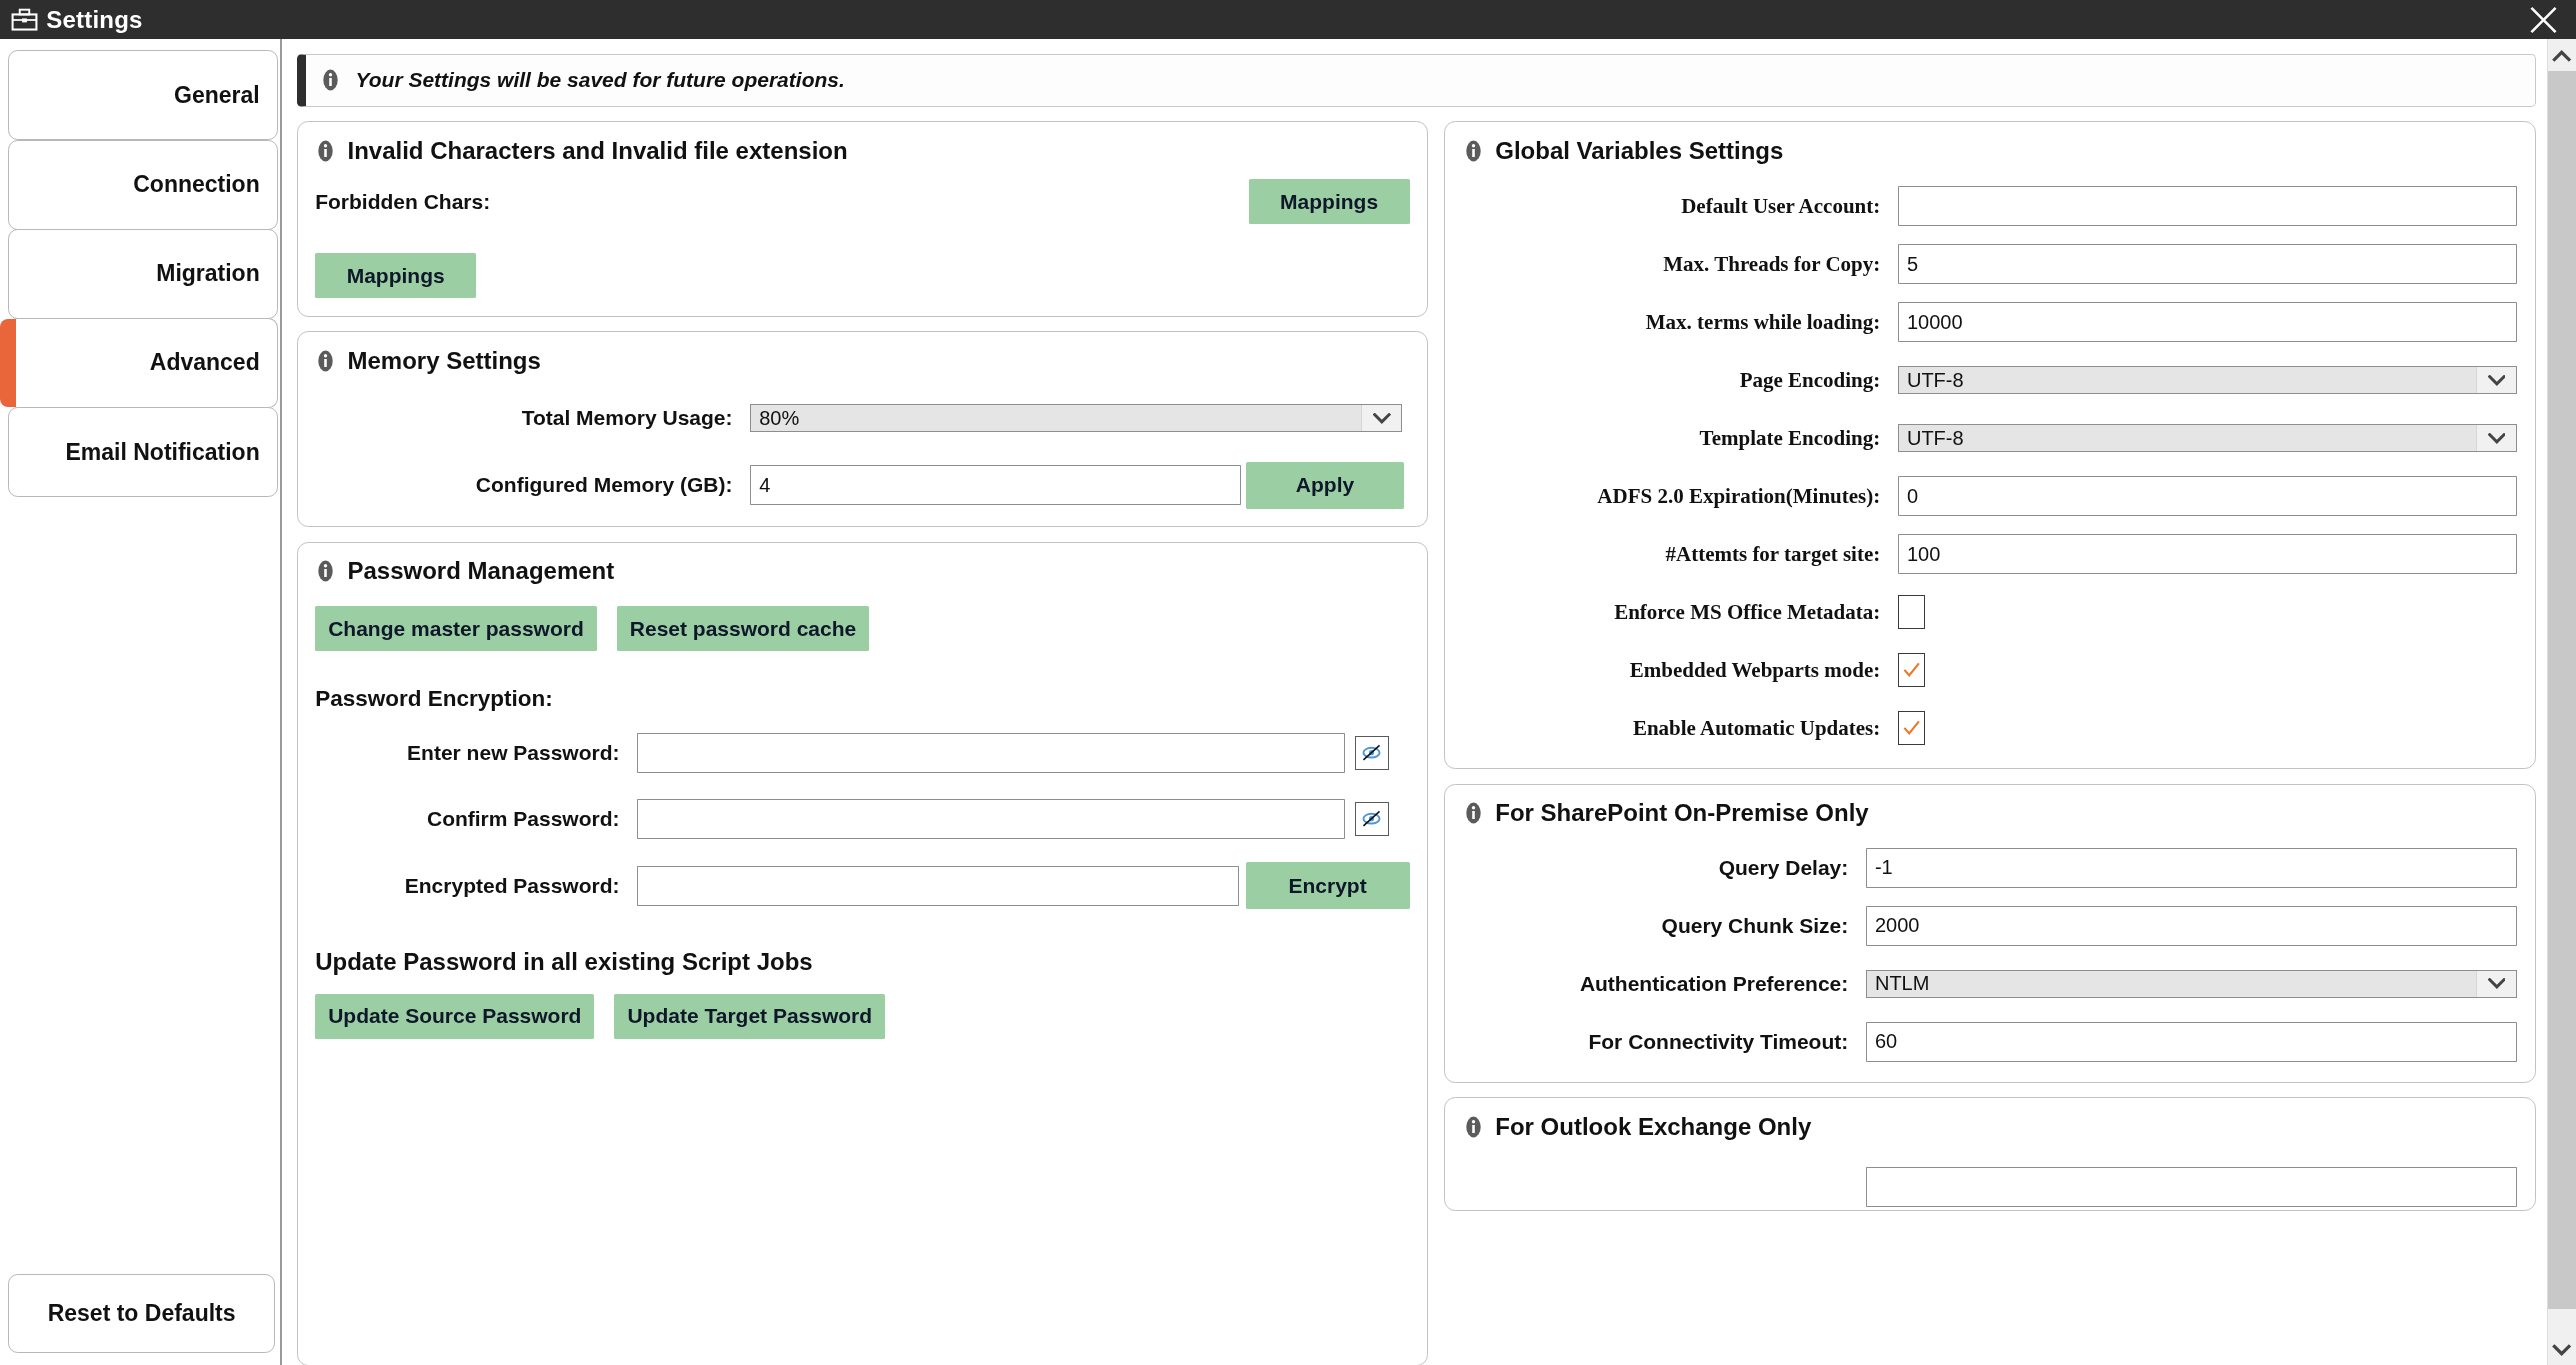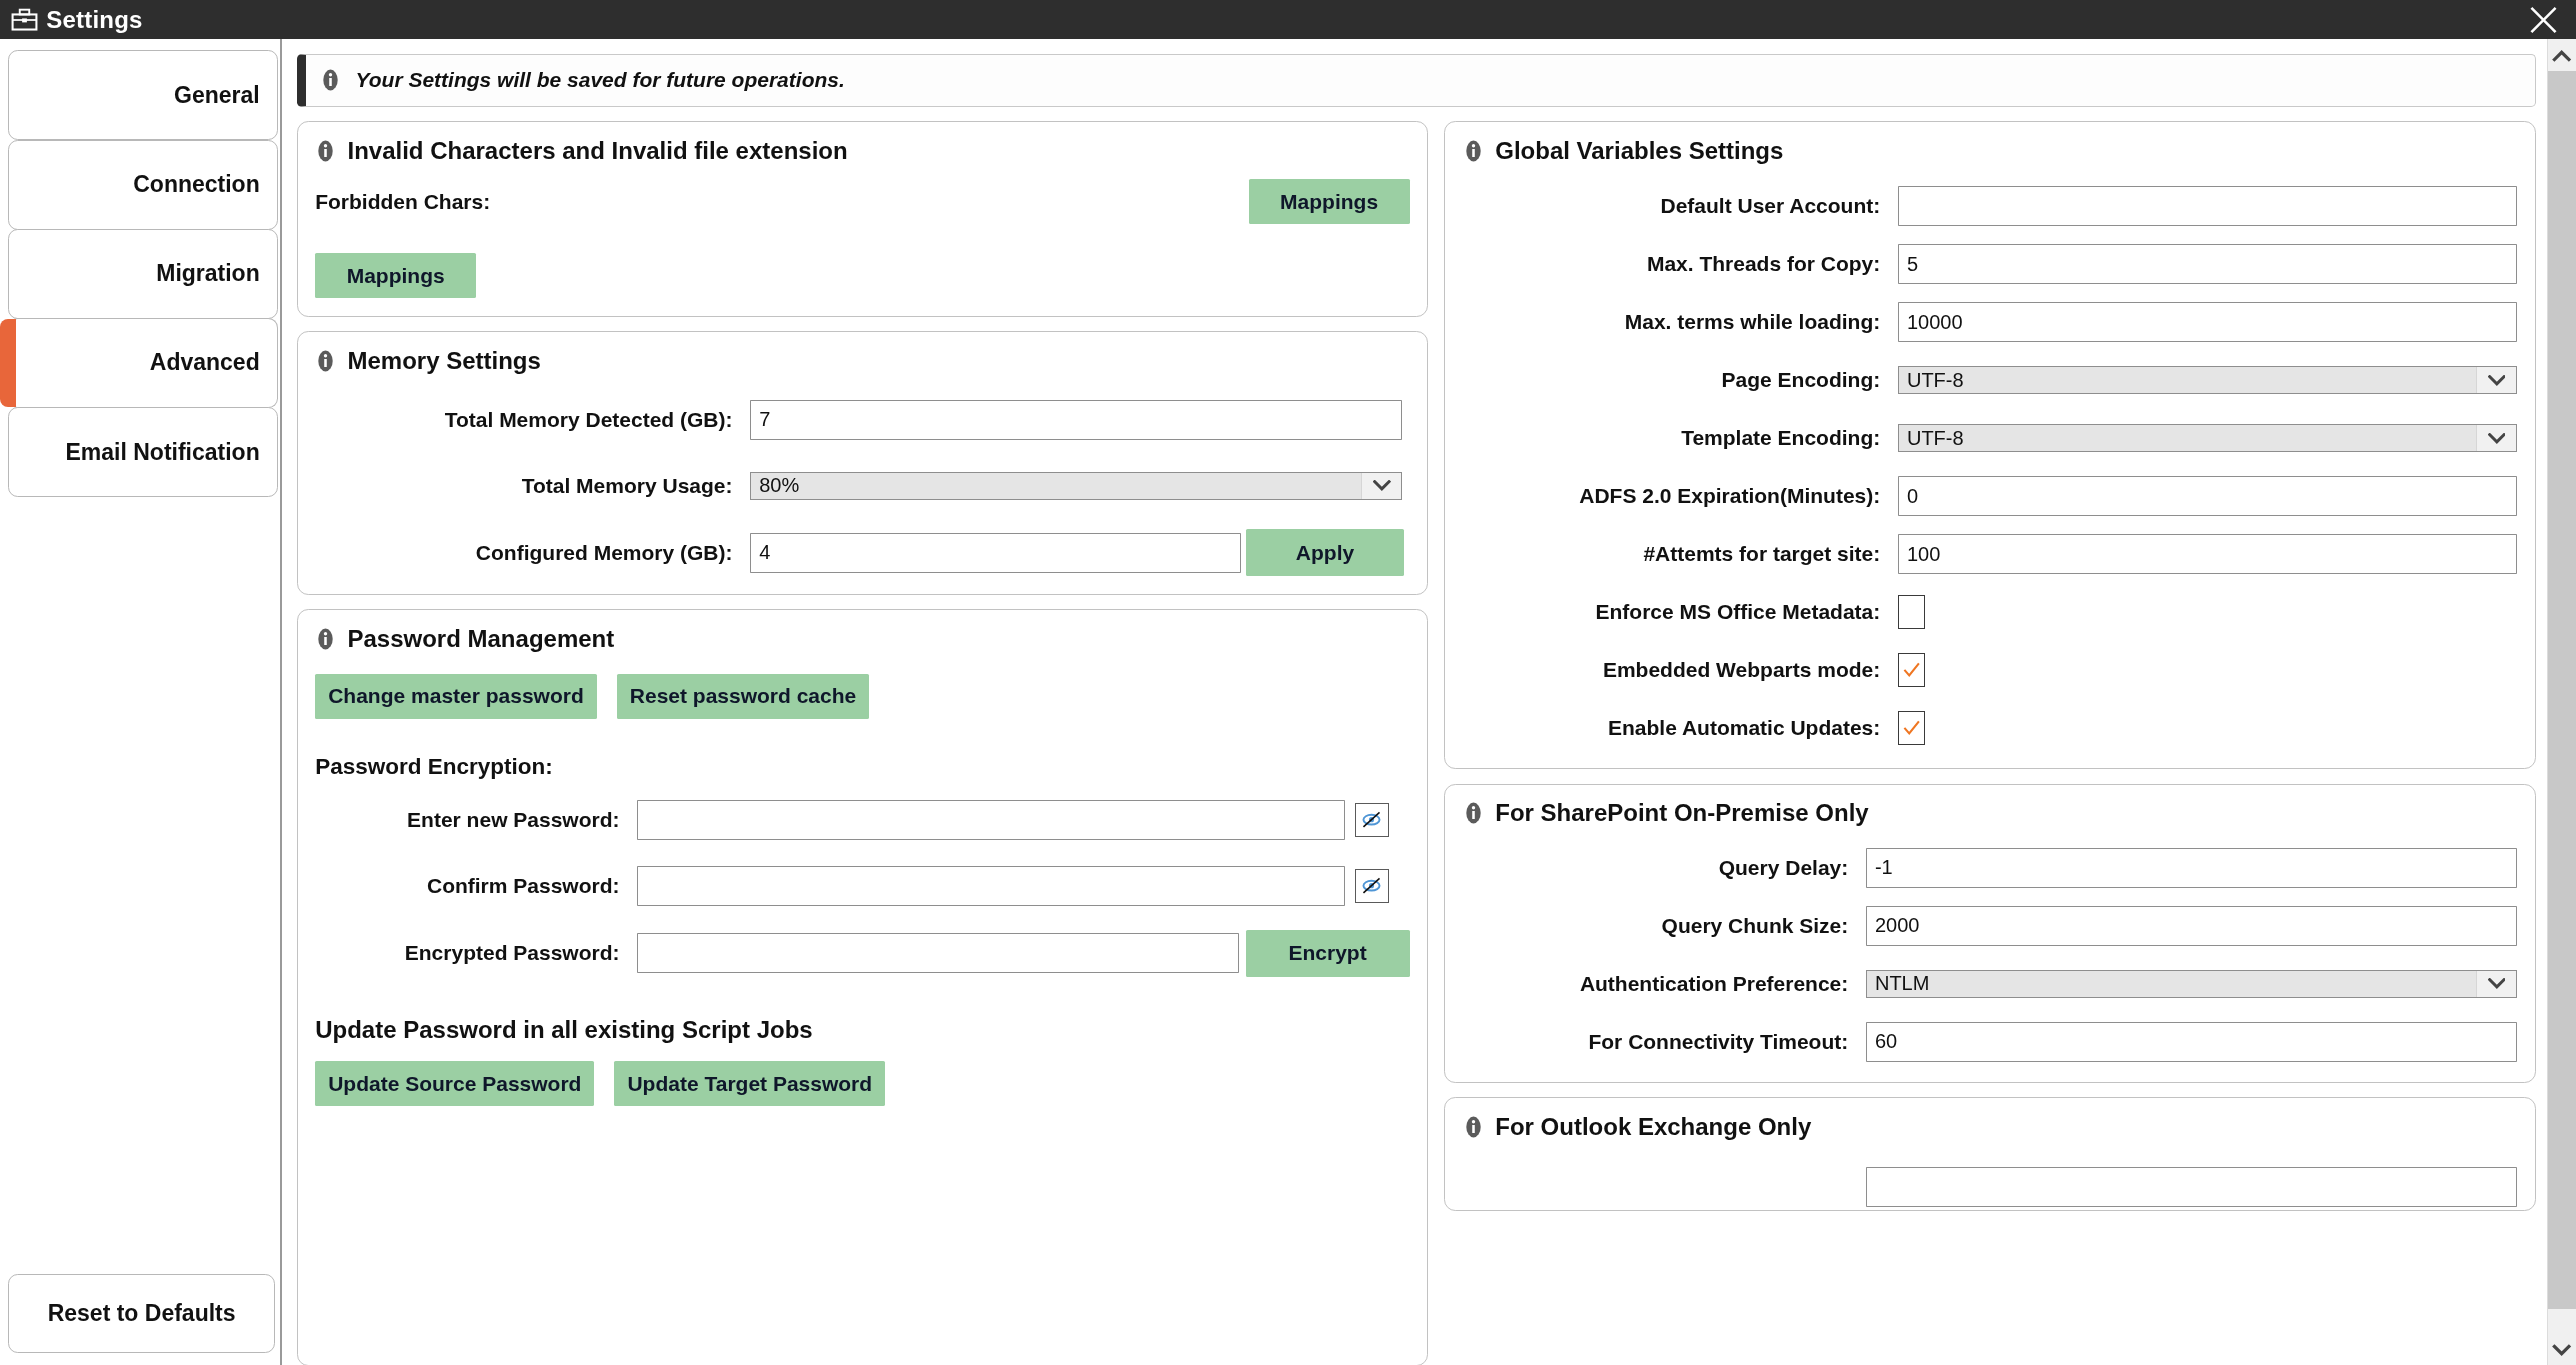--- a/index.html
+++ b/index.html
@@ -121,21 +121,21 @@
     display: flex; align-items: center;
     min-height: 45px;
   }
   .row + .row { margin-top: 13px; }
   .lbl {
     font-size: 21px; font-weight: bold; color: #111111;
     text-align: right; flex: 0 0 auto; padding-right: 17.7px;
     white-space: nowrap;
   }
   .lbl-l { width: 435px; }
-  .lbl-r { width: 435px; }
+  .lbl-r { width: 435px; font-family: Liberation Serif, serif; }
 
   input.txt, .fake-input {
     height: 40px; border: 0.8px solid #8e8e8e; background: #ffffff;
     font-family: "Liberation Sans", sans-serif;
     font-size: 20px; color: #111111; padding: 0 8px;
     outline: none; border-radius: 0.8px;
   }
   .select {
     height: 28px; border: 0.8px solid #8e8e8e; background: #e5e5e5;
     display: flex; align-items: center; position: relative;
@@ -275,24 +275,20 @@
           <div class="panel">
             <div class="panel-title">
               <svg class="info-i" viewBox="0 0 26 30">
                 <ellipse cx="13" cy="15" rx="9" ry="13" fill="#5b5b5b"></ellipse>
                 <circle cx="13" cy="8.5" r="2.1" fill="#ffffff"></circle>
                 <rect x="11.4" y="12.5" width="3.2" height="10" fill="#ffffff"></rect>
               </svg>
               <span>Memory Settings</span>
             </div>
 
-            <div class="row" style="margin-top:22.5px;">
-              <div class="lbl lbl-l">Total Memory Detected (GB):</div>
-              <input class="txt" style="width: 652px;" value="7">
-            </div>
 
             <div class="row" style="margin-top:21px;">
               <div class="lbl lbl-l">Total Memory Usage:</div>
               <div class="select" style="width:652px;">
                 <span>80%</span>
                 <span class="chev">
                   <svg width="17.7" height="11.3" viewBox="0 0 22 14">
                       <path d="M2 2 L11 11 L20 2" fill="none" stroke="#444" stroke-width="3.6" stroke-linecap="square"></path>
                     </svg>
                 </span>

